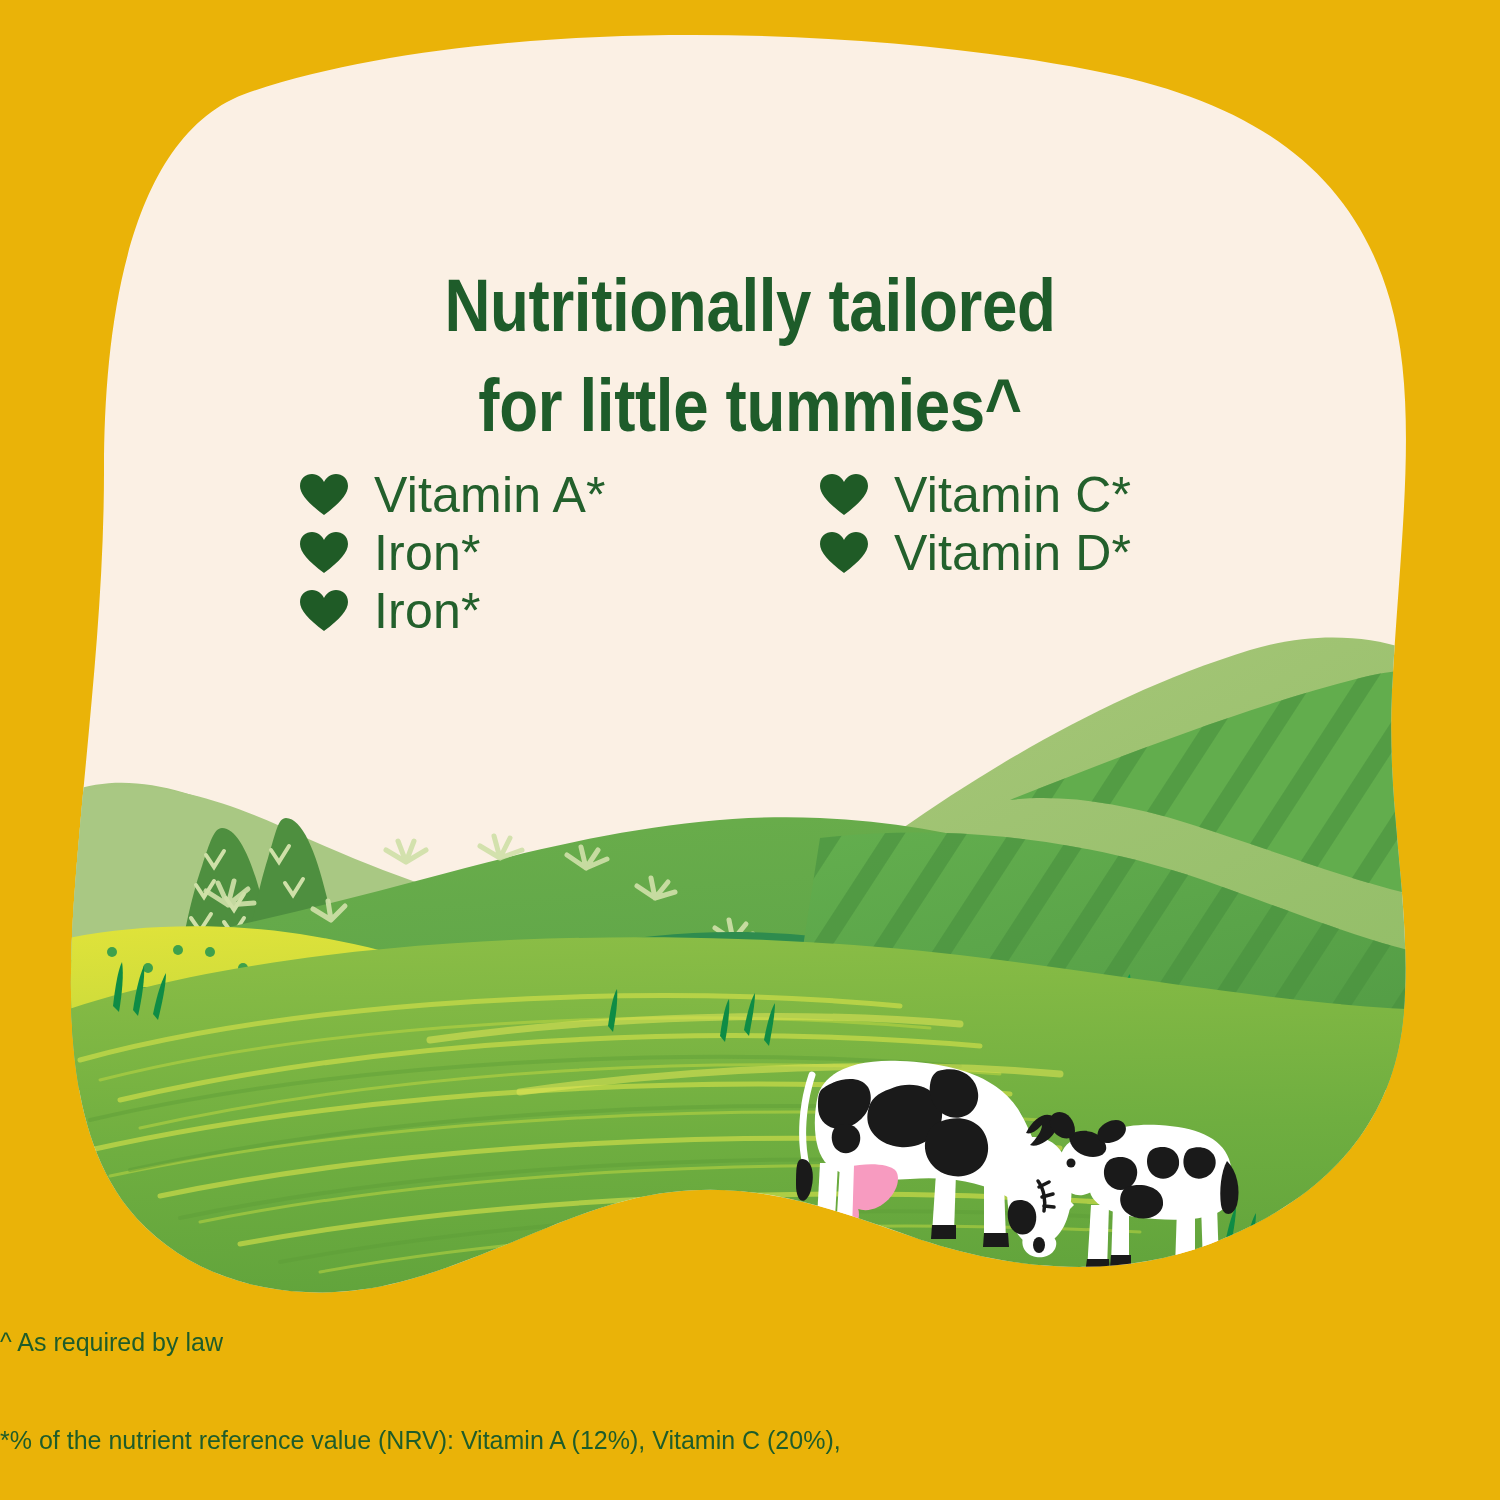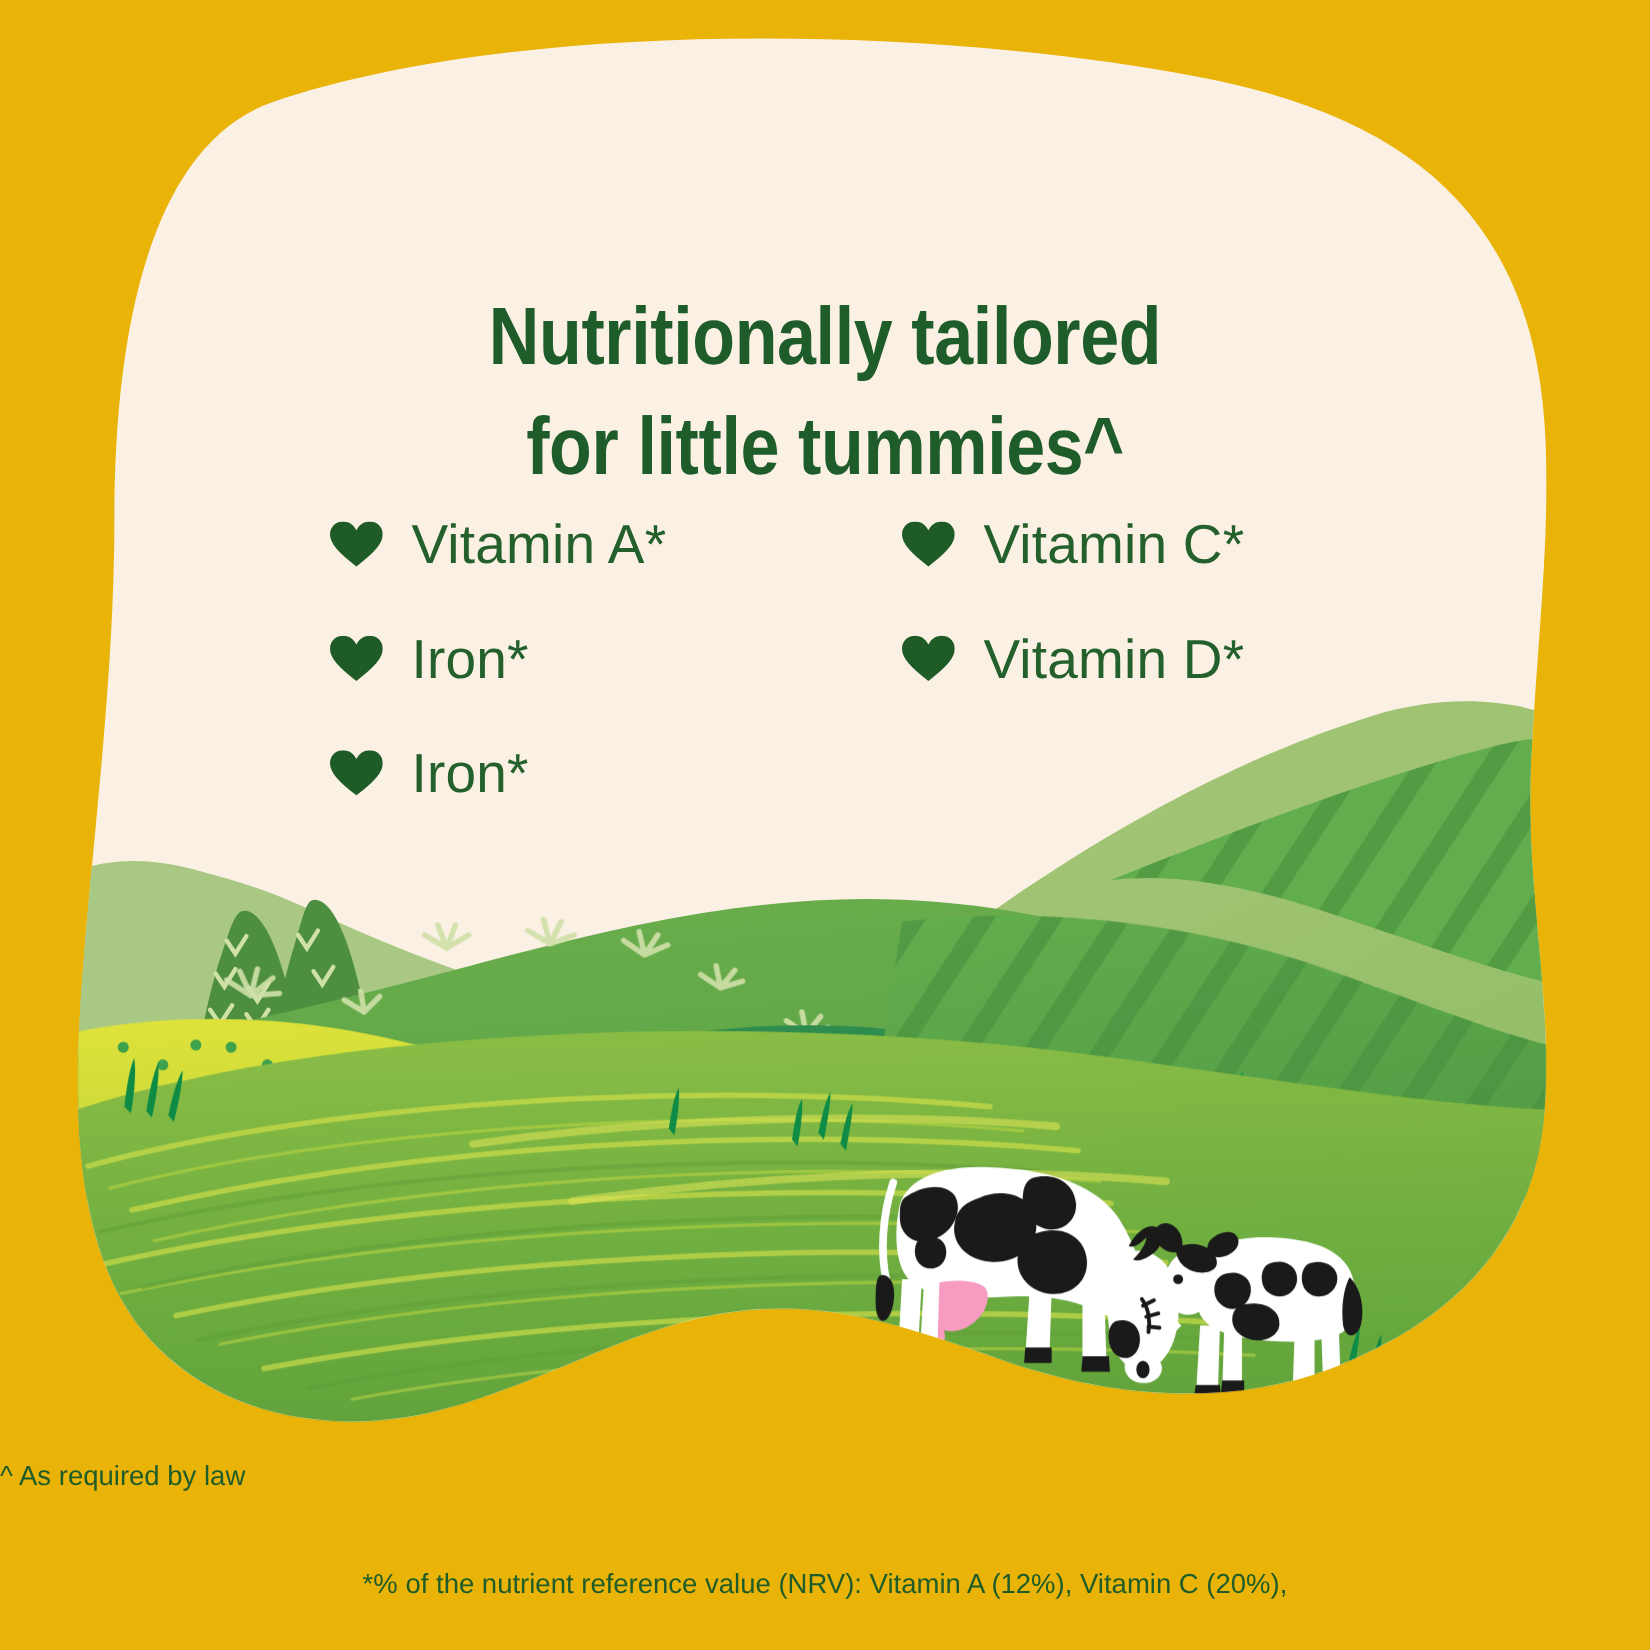--- a/index.html
+++ b/index.html
@@ -27,21 +27,20 @@
     line-height:100px;
     letter-spacing:-0.4px;
     transform:scaleX(0.86);
     transform-origin:50% 0;
   }
   .headline .ln{display:block;white-space:nowrap;}
 
   .nutrients{
     position:absolute;left:300px;top:466px;width:980px;
     display:grid;grid-template-columns:520px 460px;
-    row-gap:46px;
   }
   .nut-item{display:flex;align-items:center;height:58px;}
   .heart{
     width:48px;height:42px;flex:0 0 48px;margin-right:26px;
     position:relative;display:inline-block;
   }
   .heart svg{display:block;width:48px;height:42px;}
   .nut-label{
     color:#23602C;
     font-family:"Liberation Sans", sans-serif;
@@ -50,21 +49,21 @@
     line-height:50px;
     letter-spacing:0.2px;
     white-space:nowrap;
   }
 
   .foot-a{
     position:absolute;left:0;top:1325px;width:1500px;
     color:#1E5C2A;font-size:25px;line-height:34px;font-weight:400;
   }
   .foot-b{
-    position:absolute;left:0;top:1420px;width:1500px;text-align:center;
+    position:absolute;left:0;top:1420px;width:1500px;
     color:#1E5C2A;font-size:25px;line-height:40px;font-weight:400;
   }
   .foot-b .ln{display:block;white-space:nowrap;}
 </style>
 </head>
 <body>
 
 <div id="root">
 
   <div class="blob-wrap">

